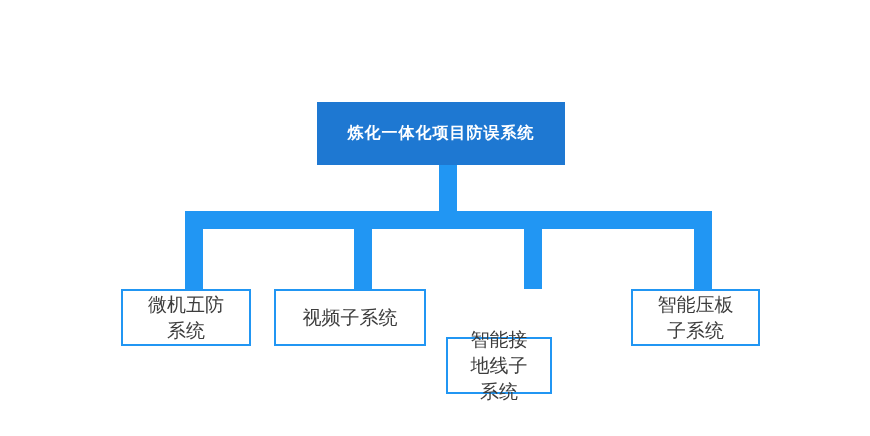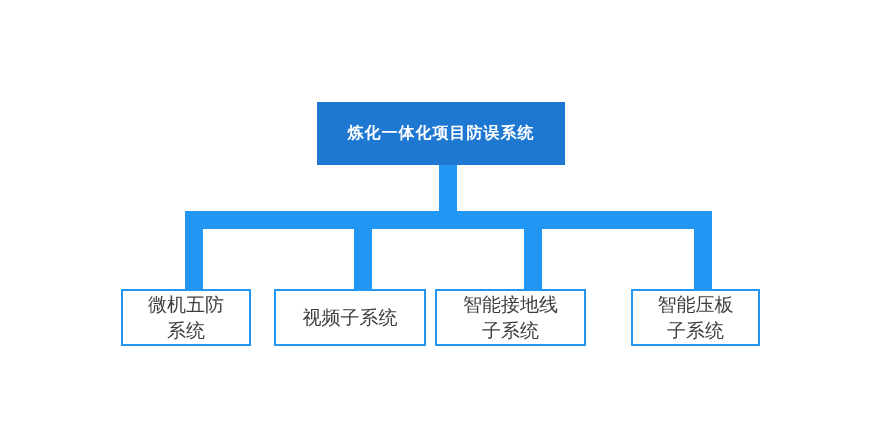--- a/index.html
+++ b/index.html
@@ -20,21 +20,21 @@
     background:var(--root-fill);color:var(--root-text);
     font-size:16px;font-weight:bold;letter-spacing:1px;
   }
   .child-node{
     top:271px;height:57px;
     background:var(--bg);border:2px solid var(--child-border);border-radius:0;
     color:var(--child-text);font-size:19px;
   }
   .child-1{left:103px;width:130px;}
   .child-2{left:256px;width:152px;align-items:center;}
-  .child-3{left:417px;width:151px;}
+  .child-3{left:428px;width:106px;margin-top:48px;}
   .child-4{left:613px;width:129px;}
   .line{position:absolute;background:var(--connector);}
   .stem{left:421px;top:147px;width:2px;height:47px;}
   .rail{left:167px;top:193px;width:512px;height:2px;}
   .drop{top:193px;width:2px;height:78px;}
   .drop-1{left:167px;}
   .drop-2{left:336px;}
   .drop-3{left:506px;}
   .drop-4{left:676px;}
   .label{pointer-events:none;}

